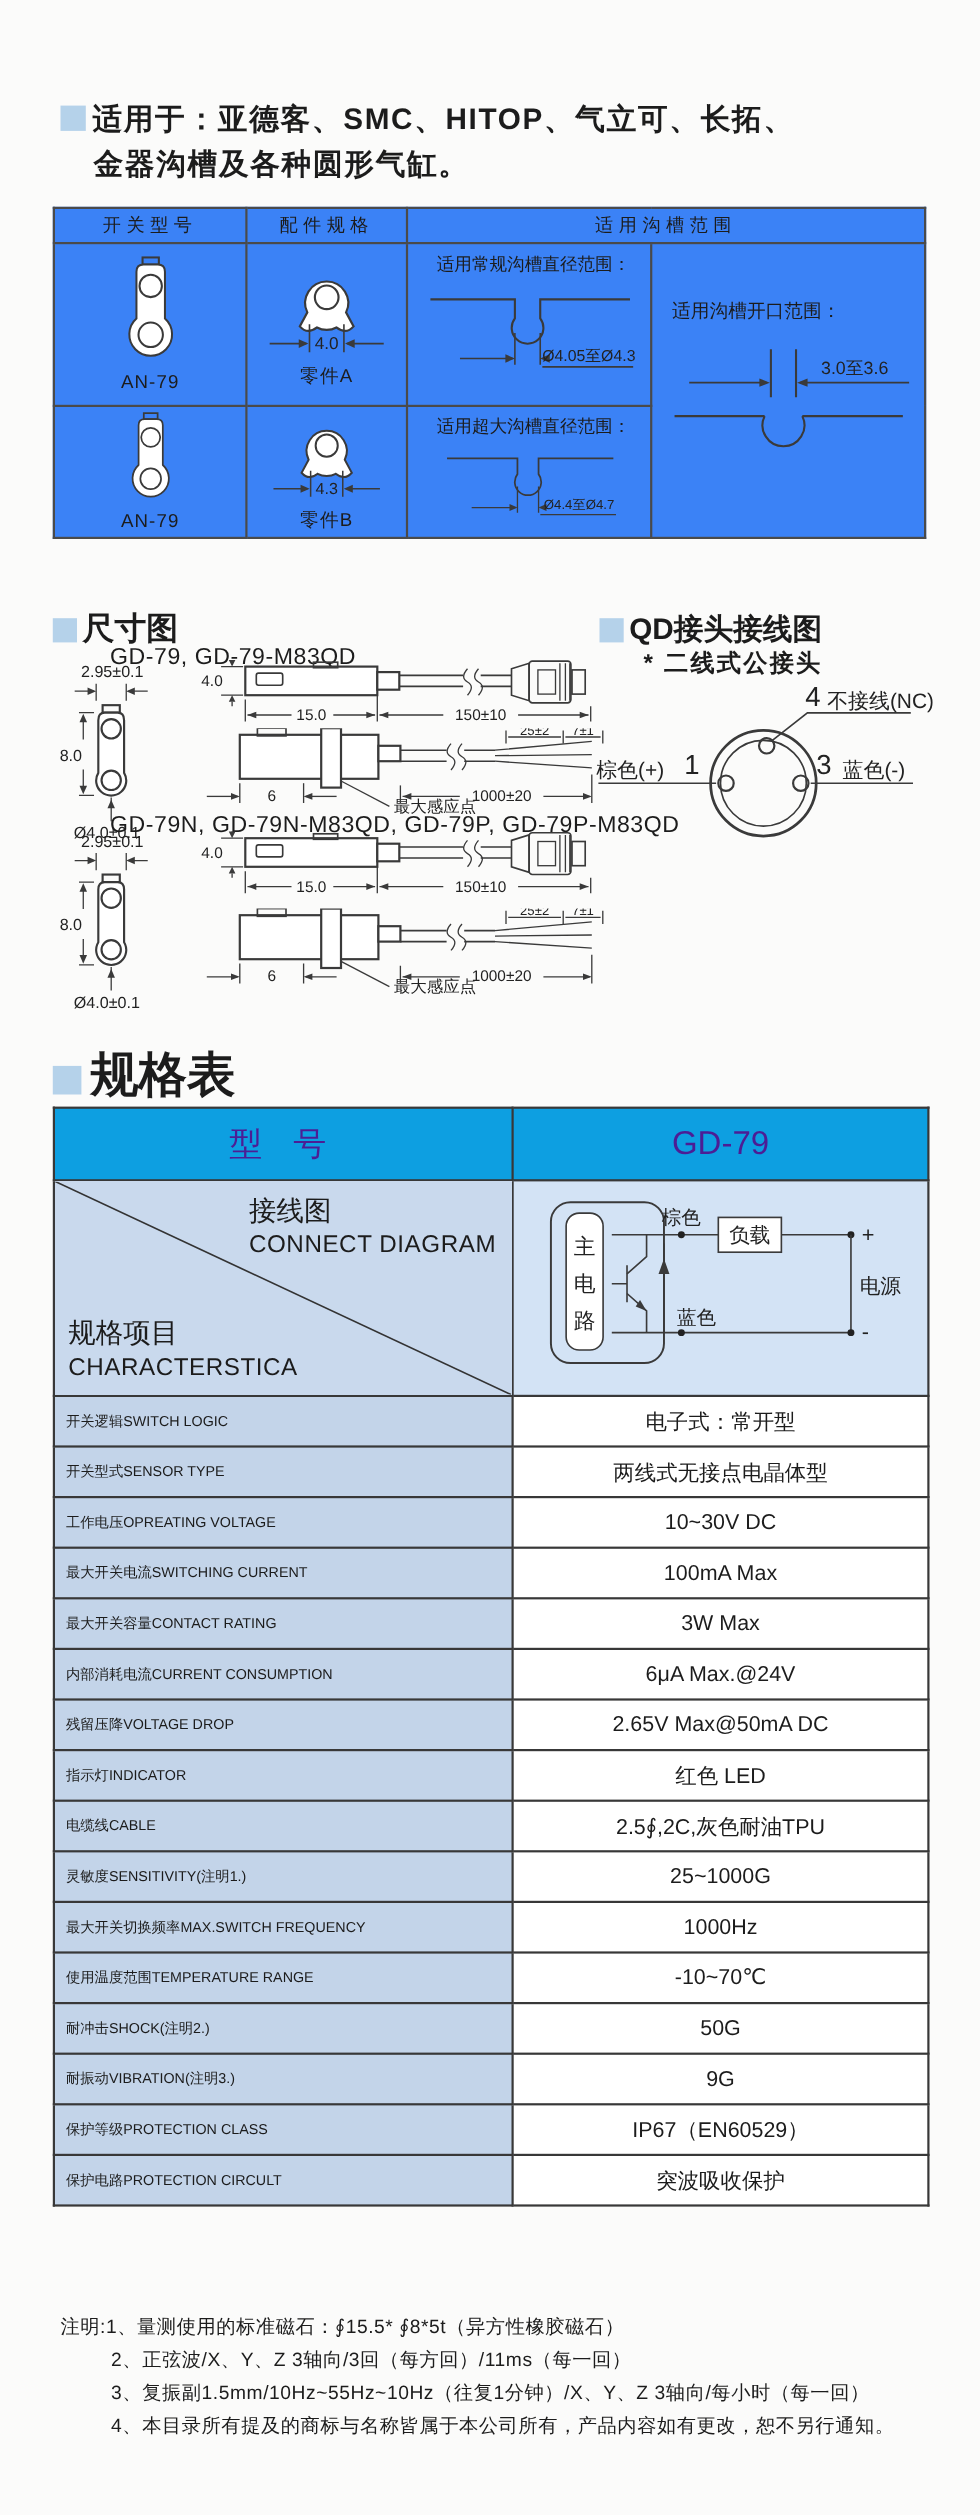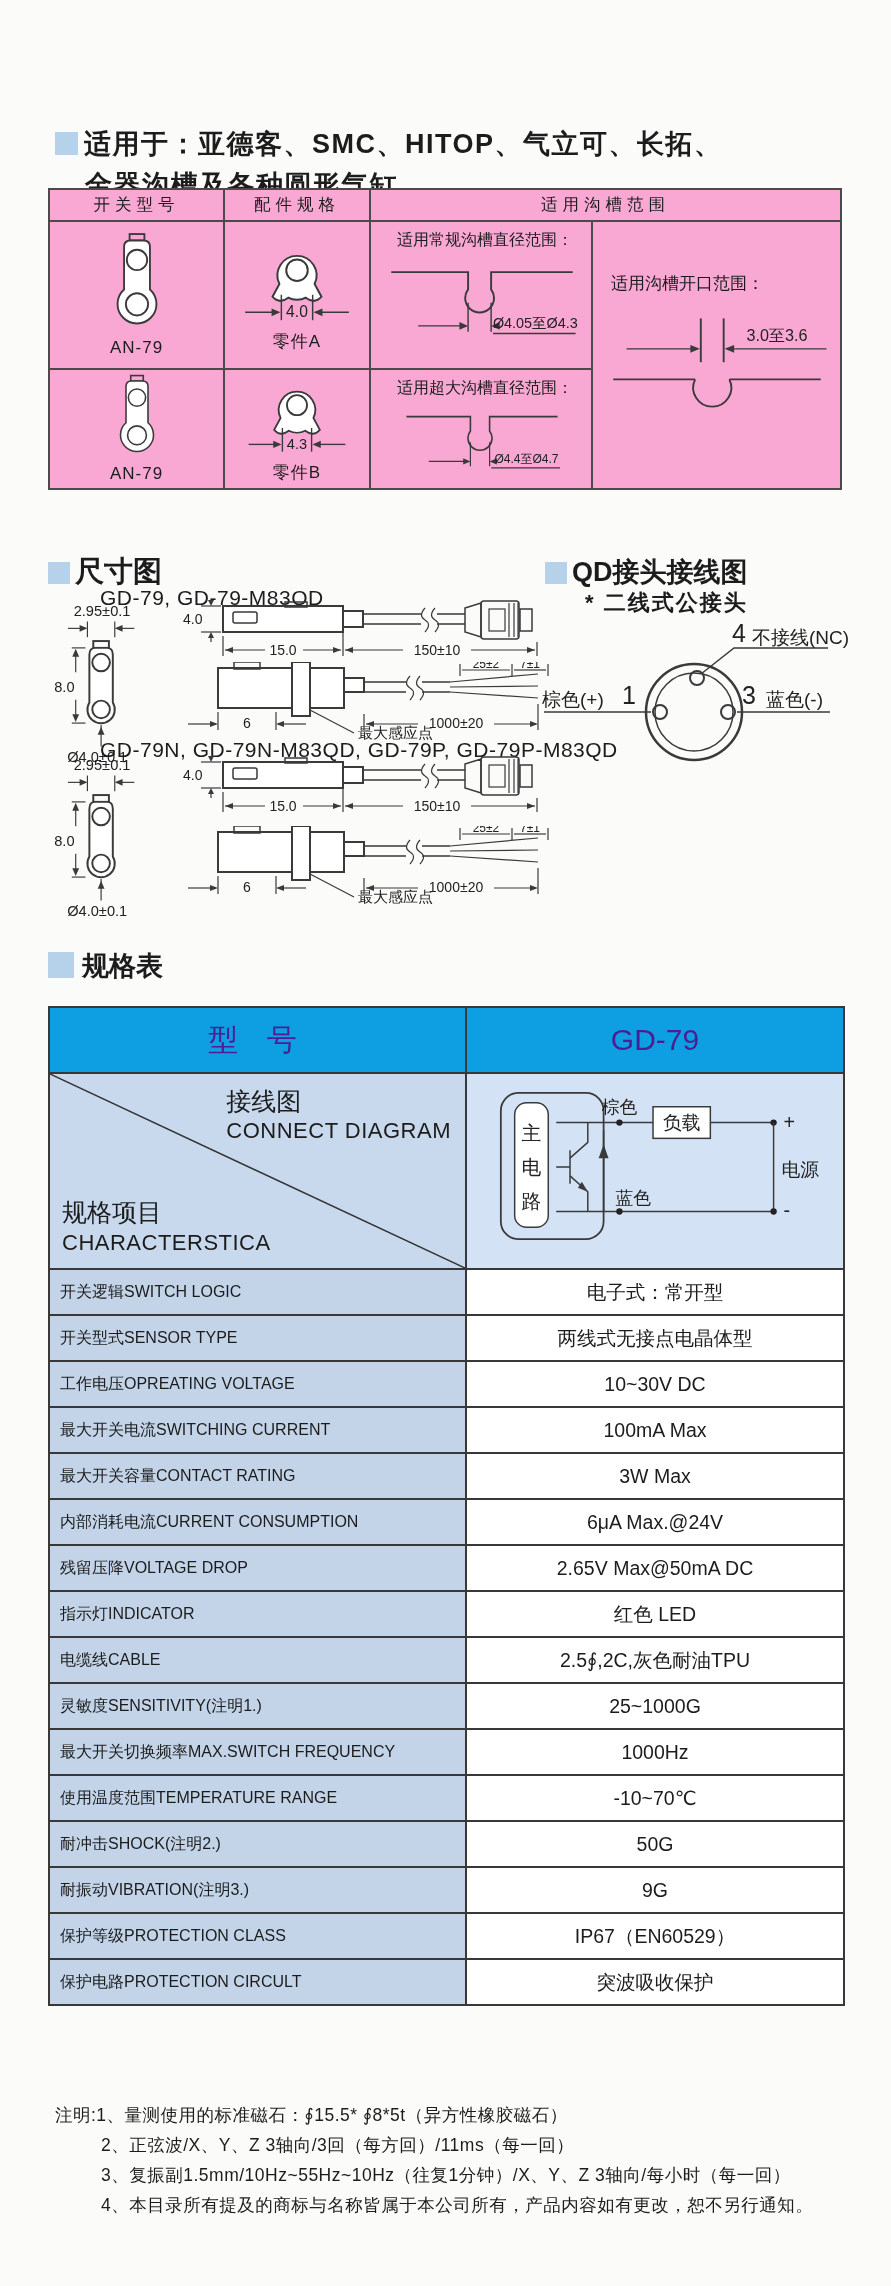--- a/index.html
+++ b/index.html
@@ -15,27 +15,27 @@
   body{
     margin:0; width:891px; height:2286px; position:relative;
     background:#fbfbfa; color:var(--ink);
     font-family:"Liberation Sans","DejaVu Sans",sans-serif;
     overflow:hidden;
   }
   .abs{position:absolute;}
 
   
   .intro{top:88px; left:55px; width:800px; font-size:27px; font-weight:bold;
-         line-height:41px; letter-spacing:1.5px;margin-top:36px;}
+         line-height:41px; letter-spacing:1.5px;}
   .bullet{display:inline-block; width:23px; height:23px; background:var(--bullet);
           margin-right:6px; vertical-align:-2px;}
 
   
   table{border-collapse:collapse; table-layout:fixed;}
-  .compat{top:188px; left:48px; width:792px; background:#f9a8d4;}
+  .compat{top:188px; left:48px; width:792px; background:#3b82f6;}
   .compat th,.compat td{border:2px solid #4a4a4a; padding:0; text-align:center; vertical-align:middle;}
   .compat th{height:32px; font-size:16.5px; font-weight:normal; letter-spacing:5px;}
   .compat .cellpad{padding:4px 6px; display:flex; flex-direction:column; align-items:center; justify-content:center;}
   .caption{font-size:17px; letter-spacing:1px; margin-top:2px;}
   .groove-cell{padding:6px 8px 2px 10px !important; text-align:right; vertical-align:top !important;}
   .groove-title{font-size:16px; margin:2px 0 0 6px;}
   .open-cell{vertical-align:middle !important;}
   .open-title{font-size:17px; margin:0 0 2px 18px; text-align:left;}
 
   
@@ -48,35 +48,35 @@
   .models{font-size:21px; letter-spacing:0.5px;margin-left:20px;}
   .qd-sub{top:588px; left:585px; font-size:22px; font-weight:bold; letter-spacing:2px;}
 
   svg text{fill:#222; font-family:"Liberation Sans","DejaVu Sans",sans-serif;}
   .draw line,.draw path,.draw rect,.draw circle,.draw polyline{stroke:#3a3a3a; fill:none;}
   .draw polygon{fill:#3a3a3a; stroke:none;}
   .draw .dot{fill:#222; stroke:none;}
   .draw .wbox{fill:#fff;}
 
   
-  .spec-head{top:948px; left:48px; font-size:27px;}
+  .spec-head{top:948px; left:48px; font-size:44px;}
   .spec{top:1006px; left:48px; width:795px;}
   .spec th,.spec td{border:2px solid #383838;}
   .spec thead th{height:66px; background:var(--hdr-blue); color:#4c1d95; font-size:30px; font-weight:normal;}
   .spec thead th:first-child{letter-spacing:10px;}
   .diag-row td{height:196px;}
   .corner{background:var(--diag-left); position:relative; overflow:hidden;}
   .corner svg.diagline{position:absolute; inset:0; width:100%; height:100%;}
   .corner .c-top{position:absolute; top:12px; right:14px; text-align:left; line-height:1.25;}
   .corner .c-bottom{position:absolute; bottom:12px; left:12px; line-height:1.25;}
   .c-cn{font-size:25px;}
   .c-en{font-size:22px; letter-spacing:0.5px;}
   .circ-cell{background:var(--diag-right); text-align:center; vertical-align:middle;}
   .spec tbody tr.srow td{height:46px;}
-  .spec td.lbl{background:var(--cell-blue); font-size:16px; padding-left:10px; text-align:left;}
+  .spec td.lbl{background:var(--cell-blue); font-size:13px; padding-left:10px; text-align:left;}
   .spec td.val{background:#fff; font-size:19.5px; text-align:center;}
 
   
   .notes{top:2100px; left:55px; width:810px; font-size:17.5px; line-height:30px; letter-spacing:0.5px;}
   .note-line{padding-left:46px; white-space:nowrap;}
   .note-line:first-child{padding-left:0;}
 </style>
 </head>
 <body>
 

